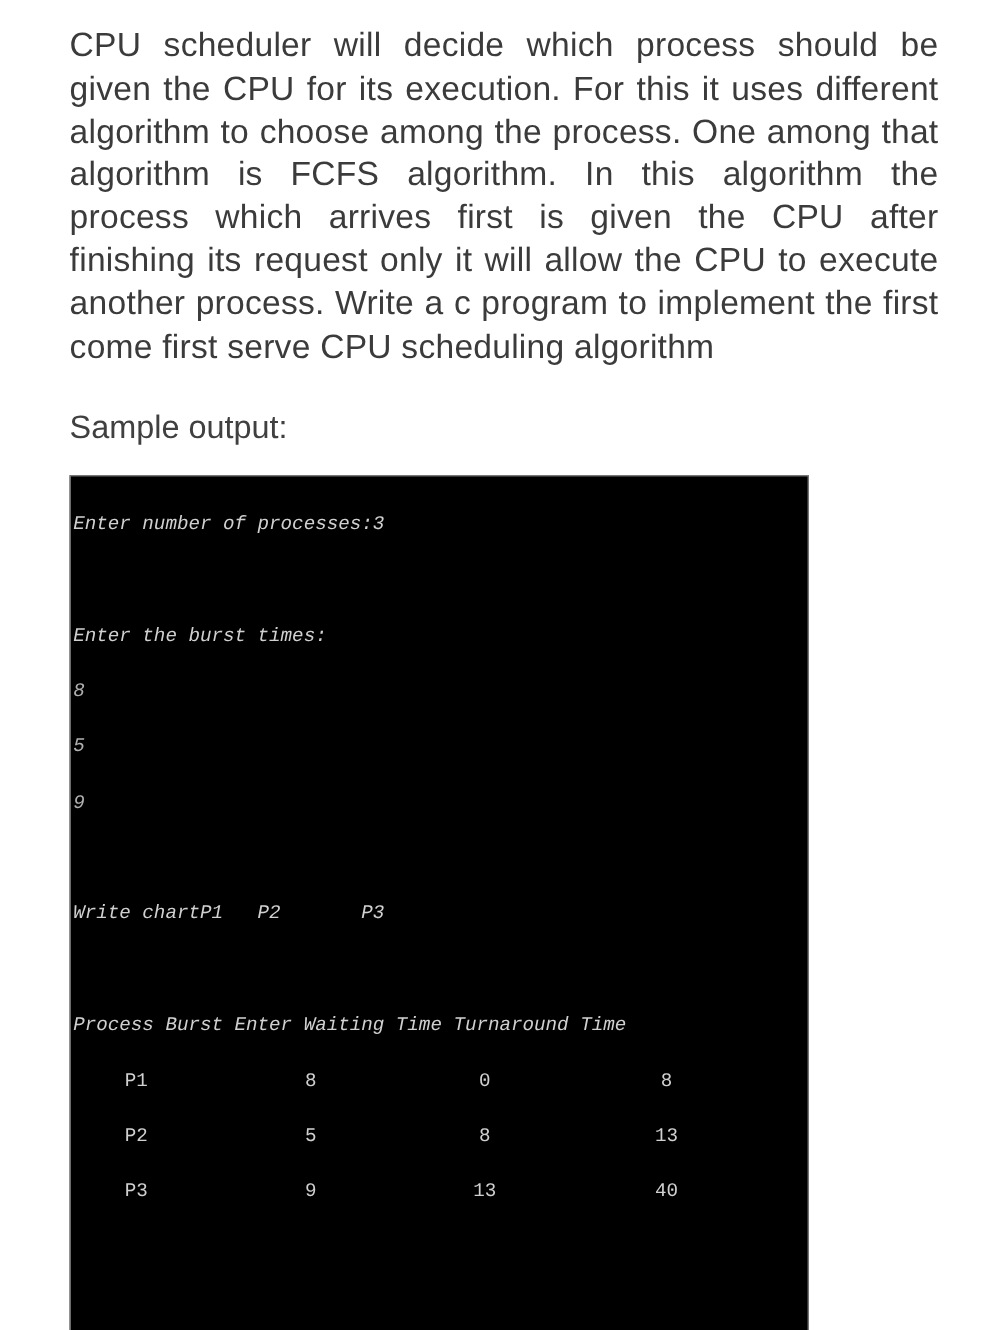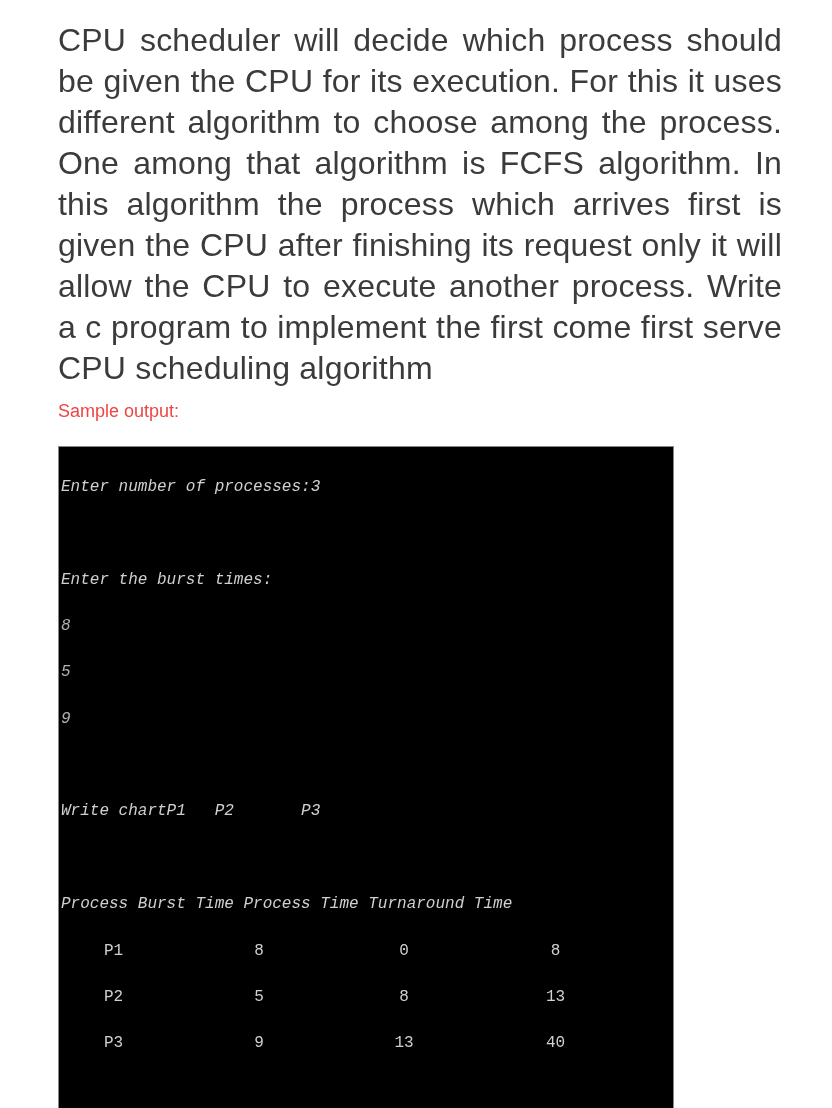--- a/index.html
+++ b/index.html
@@ -7,31 +7,31 @@
     padding: 0;
     background: #ffffff;
     font-family: Arial, Helvetica, sans-serif;
     width: 832px;
   }
   .page {
     padding: 20px 50px 30px 58px;
     box-sizing: border-box;
   }
   .question {
-    font-size: 32px;
+    font-size: 28px;
     line-height: 1.28;
     color: #3b3b3b;
     text-align: justify;
     font-weight: 400;
     letter-spacing: 0.2px;
   }
   .sample-label {
-    margin-top: 12px;
-    font-size: 18px;
-    color: #ef4444;
+    margin-top: 34px;
+    font-size: 27px;
+    color: #404040;
     font-weight: 400;
   }
   .terminal-wrap {
     margin-top: 24px;
   }
   .terminal {
     background: #000000;
     color: #d0d0d0;
     border: 1px solid #888888;
     padding: 6px 0 6px 0;
@@ -72,21 +72,21 @@
     <div class="terminal">
 <div class="line">Enter number of processes:3</div>
 <div class="line"> </div>
 <div class="line">Enter the burst times:</div>
 <div class="line faint">8</div>
 <div class="line faint">5</div>
 <div class="line faint">9</div>
 <div class="line"> </div>
 <div class="line">Write chartP1   P2       P3</div>
 <div class="line"> </div>
-<div class="line">Process Burst Time Process Time Turnaround Time</div>
+<div class="line">Process Burst Enter Waiting Time Turnaround Time</div>
 <div class="tbl-line"><span class="c-proc">P1</span><span class="c-burst">8</span><span class="c-wait">0</span><span class="c-turn">8</span></div>
 <div class="tbl-line"><span class="c-proc">P2</span><span class="c-burst">5</span><span class="c-wait">8</span><span class="c-turn">13</span></div>
 <div class="tbl-line"><span class="c-proc">P3</span><span class="c-burst">9</span><span class="c-wait">13</span><span class="c-turn">40</span></div>
 <div class="line"> </div>
 
 
     </div>
   </div>
 
 </div>

